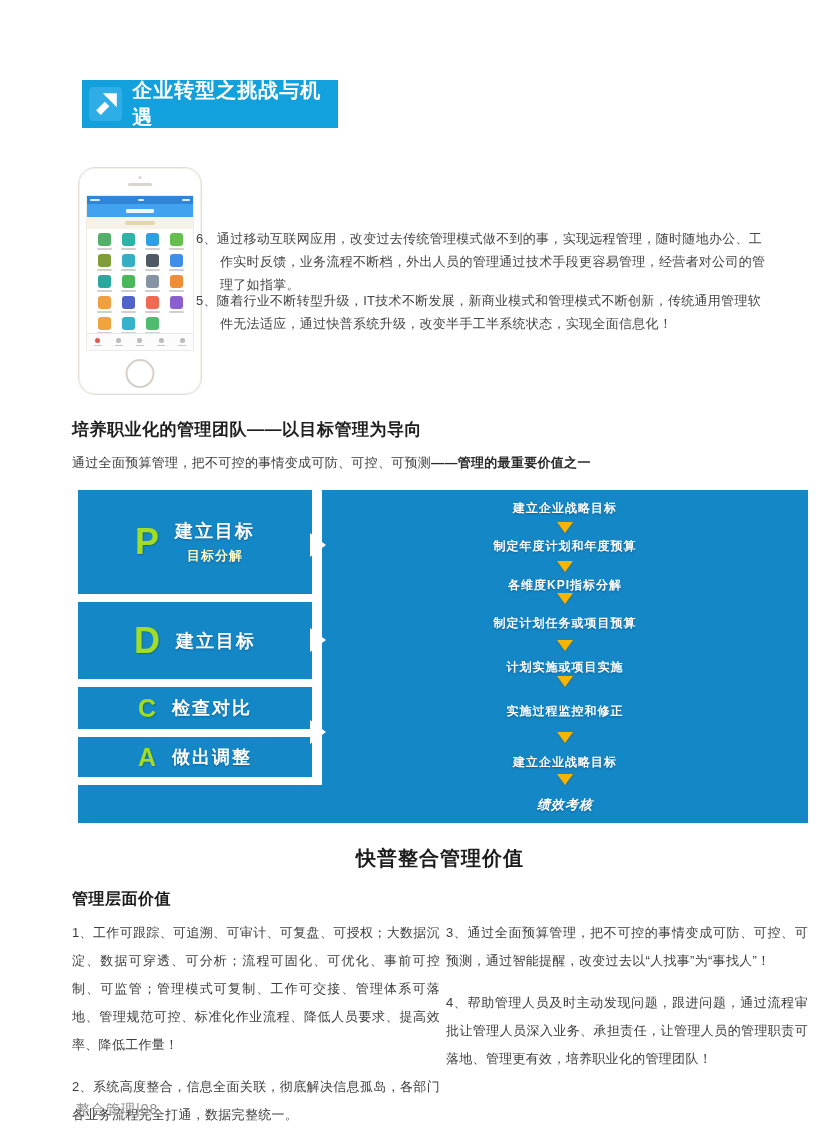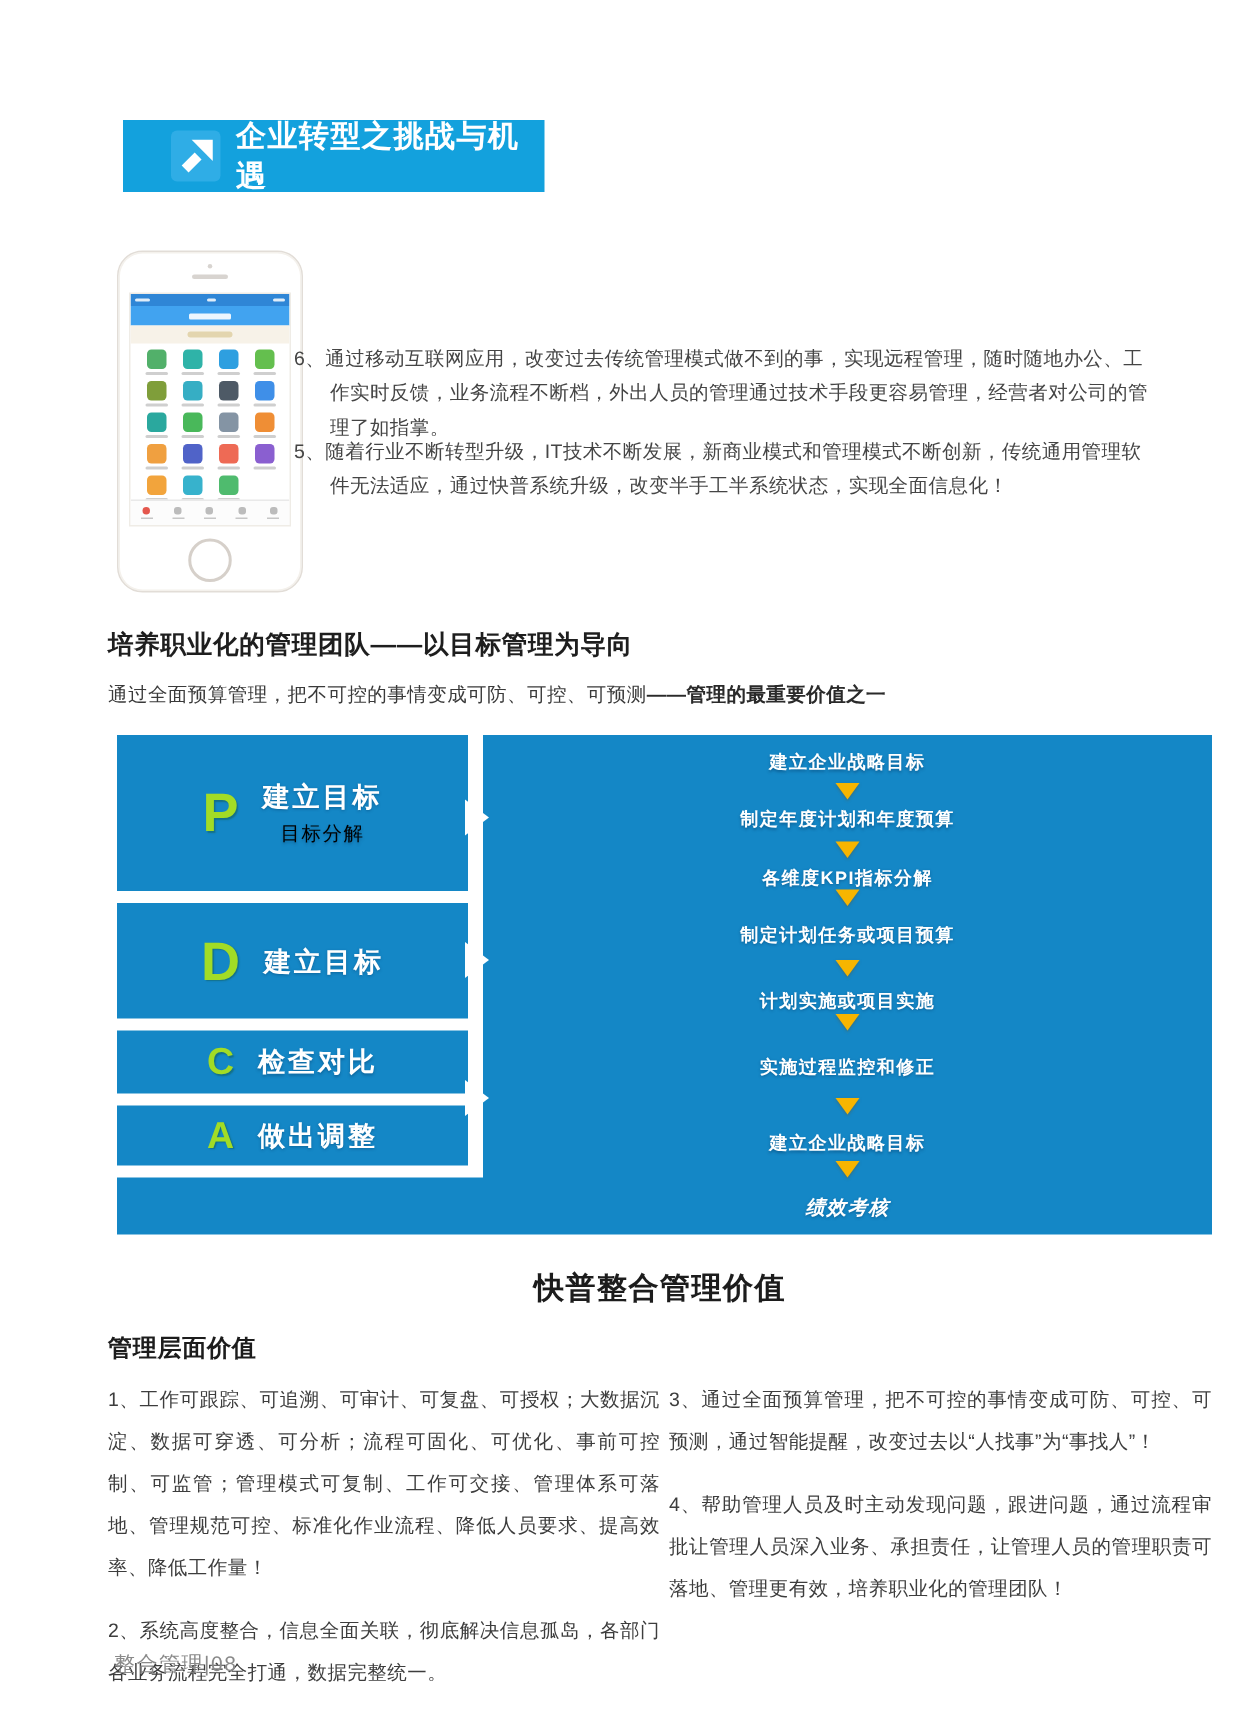--- a/index.html
+++ b/index.html
@@ -1,21 +1,21 @@
 <!DOCTYPE html>
 <html><head>
 <meta charset="utf-8">
 <style>
   html,body{margin:0;padding:0;background:#fff;}
   .page{position:relative;width:839px;height:1146px;background:#ffffff;overflow:hidden;
         font-family:"Liberation Sans","DejaVu Sans",sans-serif;color:#3c3c3c;}
 
   
   .banner{position:absolute;left:82px;top:80px;width:256px;height:48px;background:var(--banner,#13a1dd);
-          display:flex;align-items:center;padding-left:25px;}
+          display:flex;align-items:center;}
   .banner-icon{width:34px;height:34px;margin-left:7px;background:#2fadе6;background:#2fade6;border-radius:4px;
           display:flex;align-items:center;justify-content:center;}
   .banner-title{color:#fff;font-size:20px;font-weight:bold;letter-spacing:1px;margin-left:10px;}
 
   
   .phone{position:absolute;left:78px;top:167px;width:122px;height:226px;background:#fff;
          border:1px solid #e2ddd7;border-radius:17px;box-shadow:0 0 0 1px #f4f1ec inset;}
   .ph-cam{position:absolute;top:8px;left:50%;transform:translateX(-50%);width:3px;height:3px;border-radius:50%;background:#d8d4d0;}
   .ph-speaker{position:absolute;top:15px;left:50%;transform:translateX(-50%);width:24px;height:3px;border-radius:2px;background:#d8d4d0;}
   .ph-screen{position:absolute;left:7px;right:7px;top:27px;height:154px;background:#fff;overflow:hidden;border:1px solid #efece6;}
@@ -57,21 +57,21 @@
   .bx-c-left{left:78px;top:687px;width:234px;height:42px;}
   .bx-a-left{left:78px;top:737px;width:234px;height:40px;}
   .bx-ca-right{left:322px;top:687px;width:486px;height:90px;}
   .bx-bottom{left:78px;top:785px;width:730px;height:38px;}
 
   .leftbox{display:flex;align-items:center;justify-content:center;gap:16px;}
   .letter{font-weight:bold;color:var(--letter,#9fdb26);text-shadow:1px 1px 1px rgba(20,70,20,.35);line-height:1;}
   .letter-big{font-size:36px;} .letter-small{font-size:25px;}
   .lab{display:flex;flex-direction:column;align-items:center;}
   .lab-main{color:#fff;font-size:18px;font-weight:bold;letter-spacing:2px;text-shadow:0 1px 2px rgba(0,40,80,.35);}
-  .lab-sub{color:#000000;font-size:13px;letter-spacing:1px;margin-top:4px;text-shadow:0 1px 2px rgba(0,40,80,.35);}
+  .lab-sub{color:#fef9c3;font-size:13px;letter-spacing:1px;margin-top:4px;text-shadow:0 1px 2px rgba(0,40,80,.35);font-weight:bold;}
 
   .rightbox{display:flex;flex-direction:column;align-items:center;justify-content:space-evenly;padding:5px 0;}
   .step{color:#fff;font-size:12px;font-weight:bold;letter-spacing:1px;text-shadow:0 1px 2px rgba(0,40,80,.4);}
 
   .tri-down{width:0;height:0;border-left:8px solid transparent;border-right:8px solid transparent;
             border-top:11px solid var(--arrow,#f7b500);filter:drop-shadow(0 1px 1px rgba(120,70,0,.35));}
   .bridge{position:absolute;left:557px;}
   .bridge1{top:593px;} .bridge2{top:676px;} .bridge3{top:774px;}
   .tri-right{position:absolute;left:310px;width:0;height:0;border-top:12px solid transparent;
              border-bottom:12px solid transparent;border-left:16px solid #fff;}

